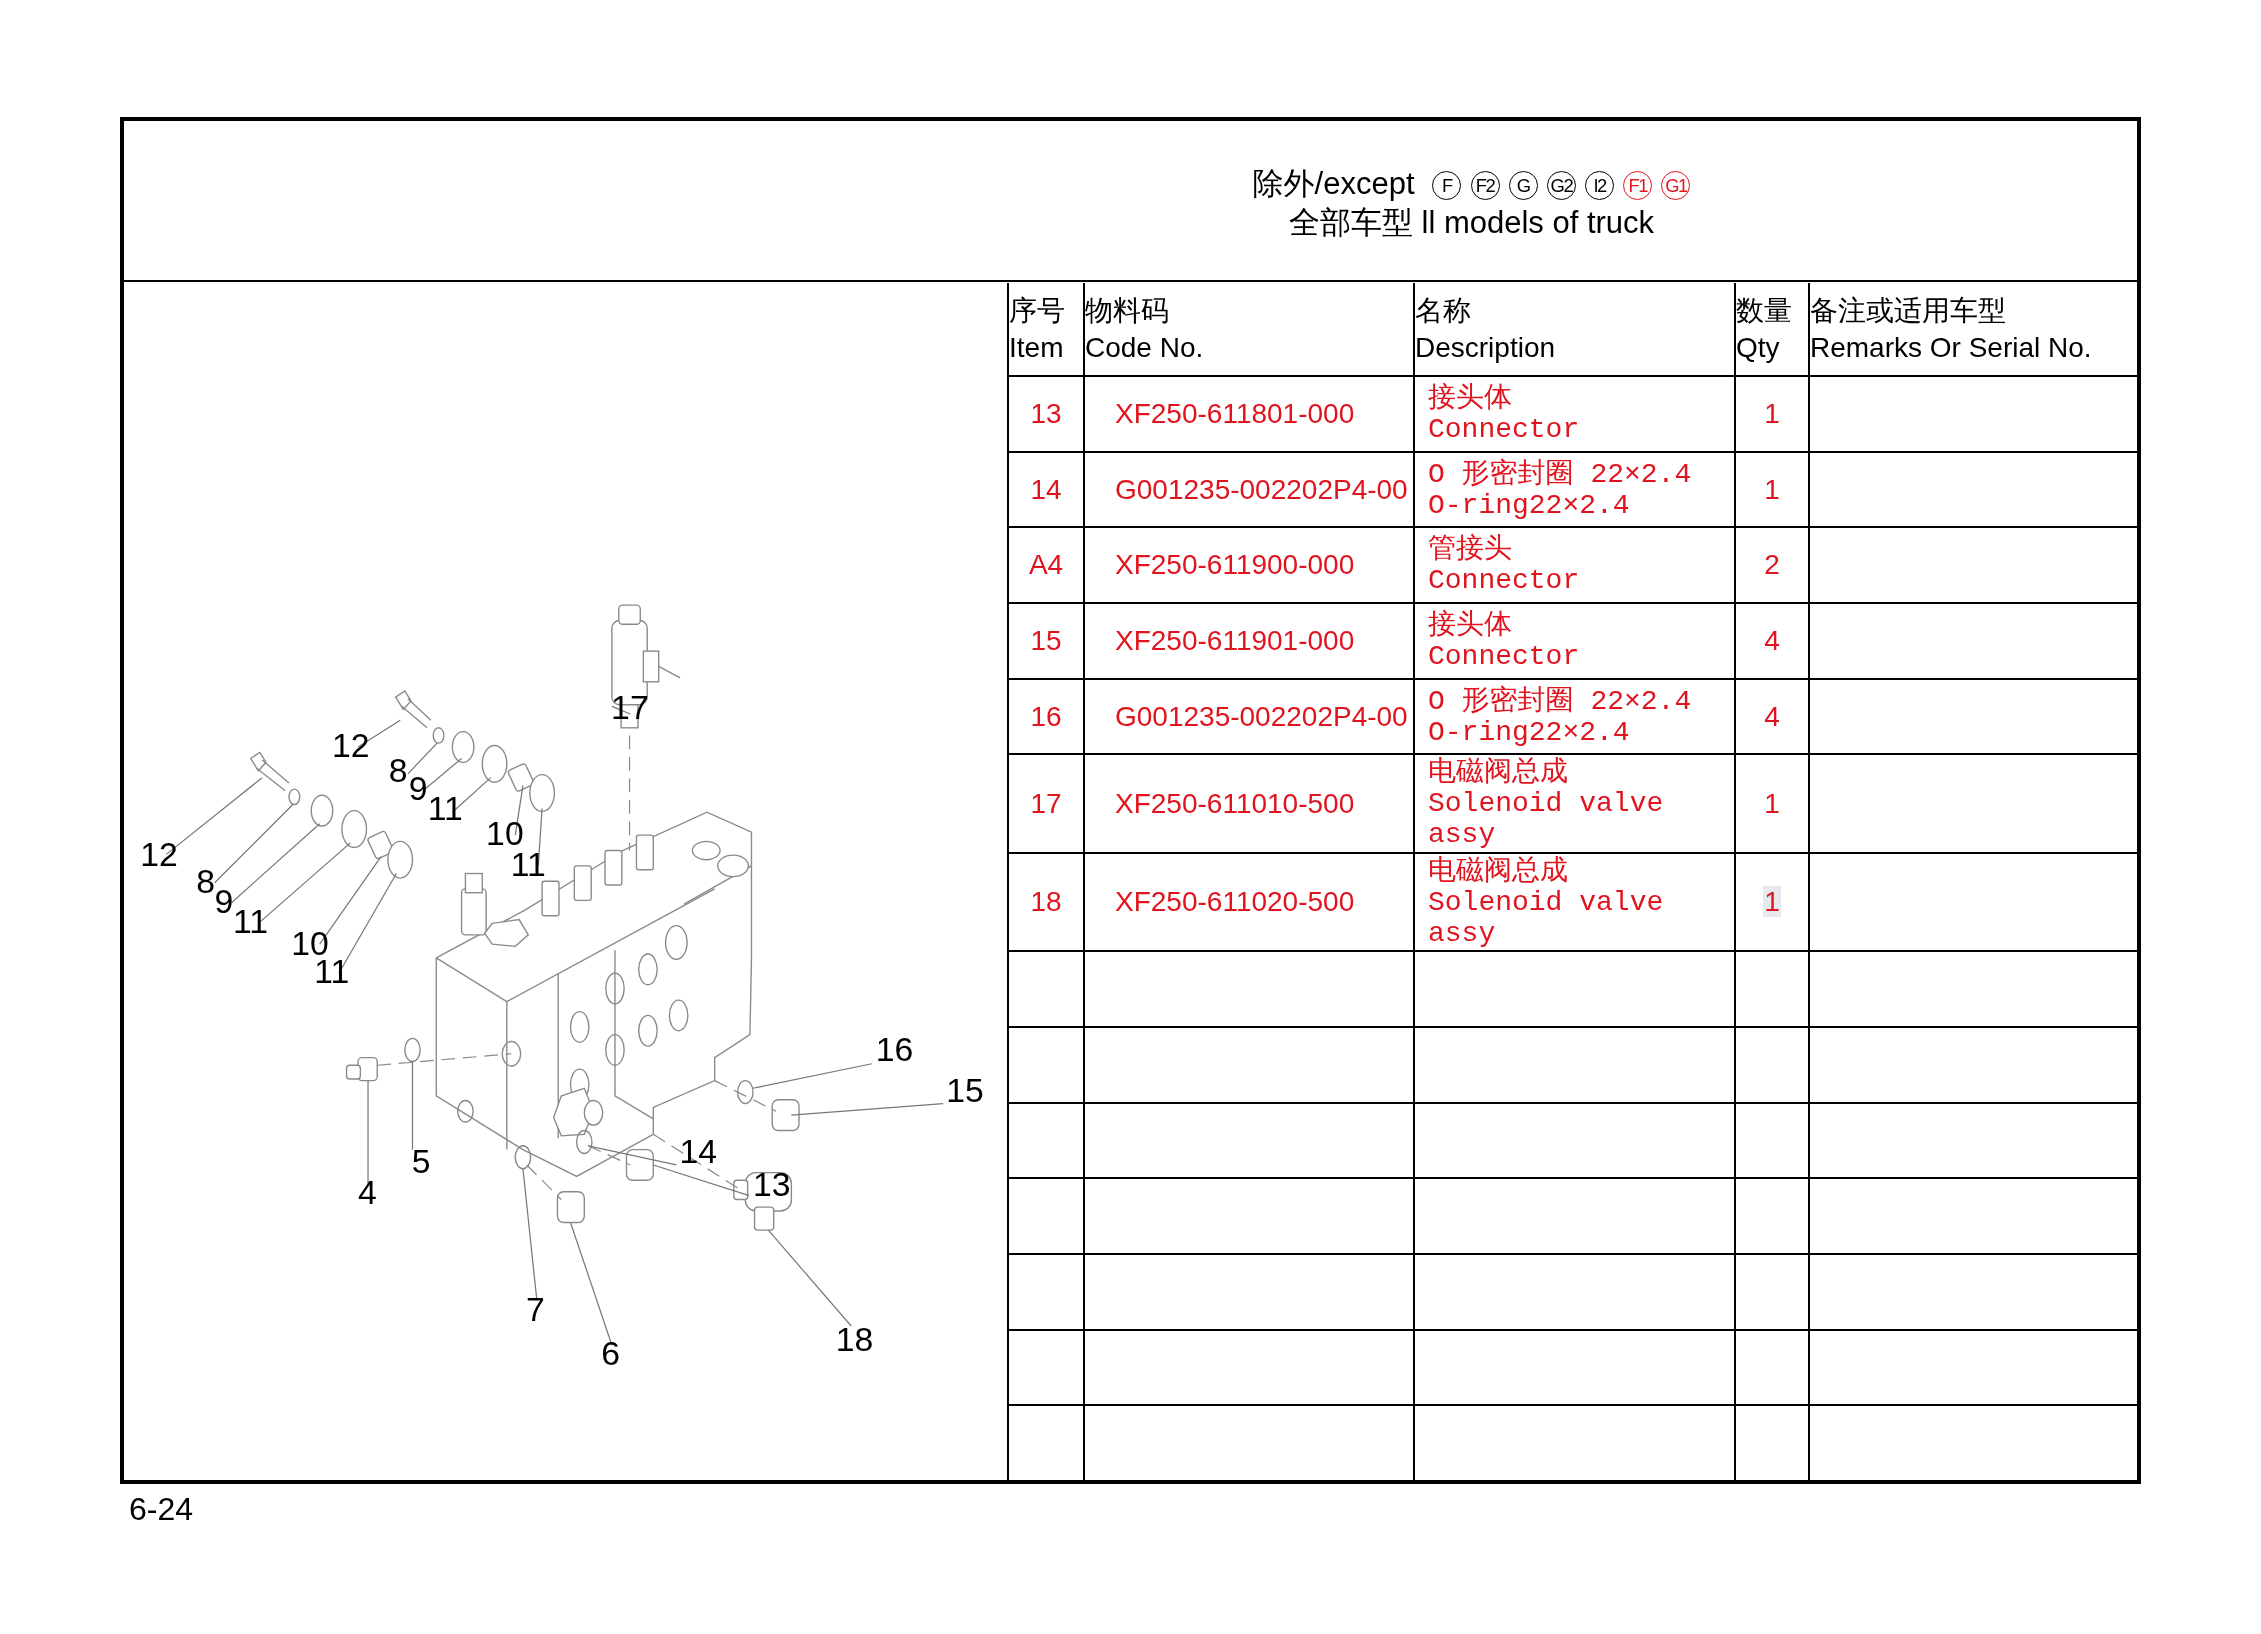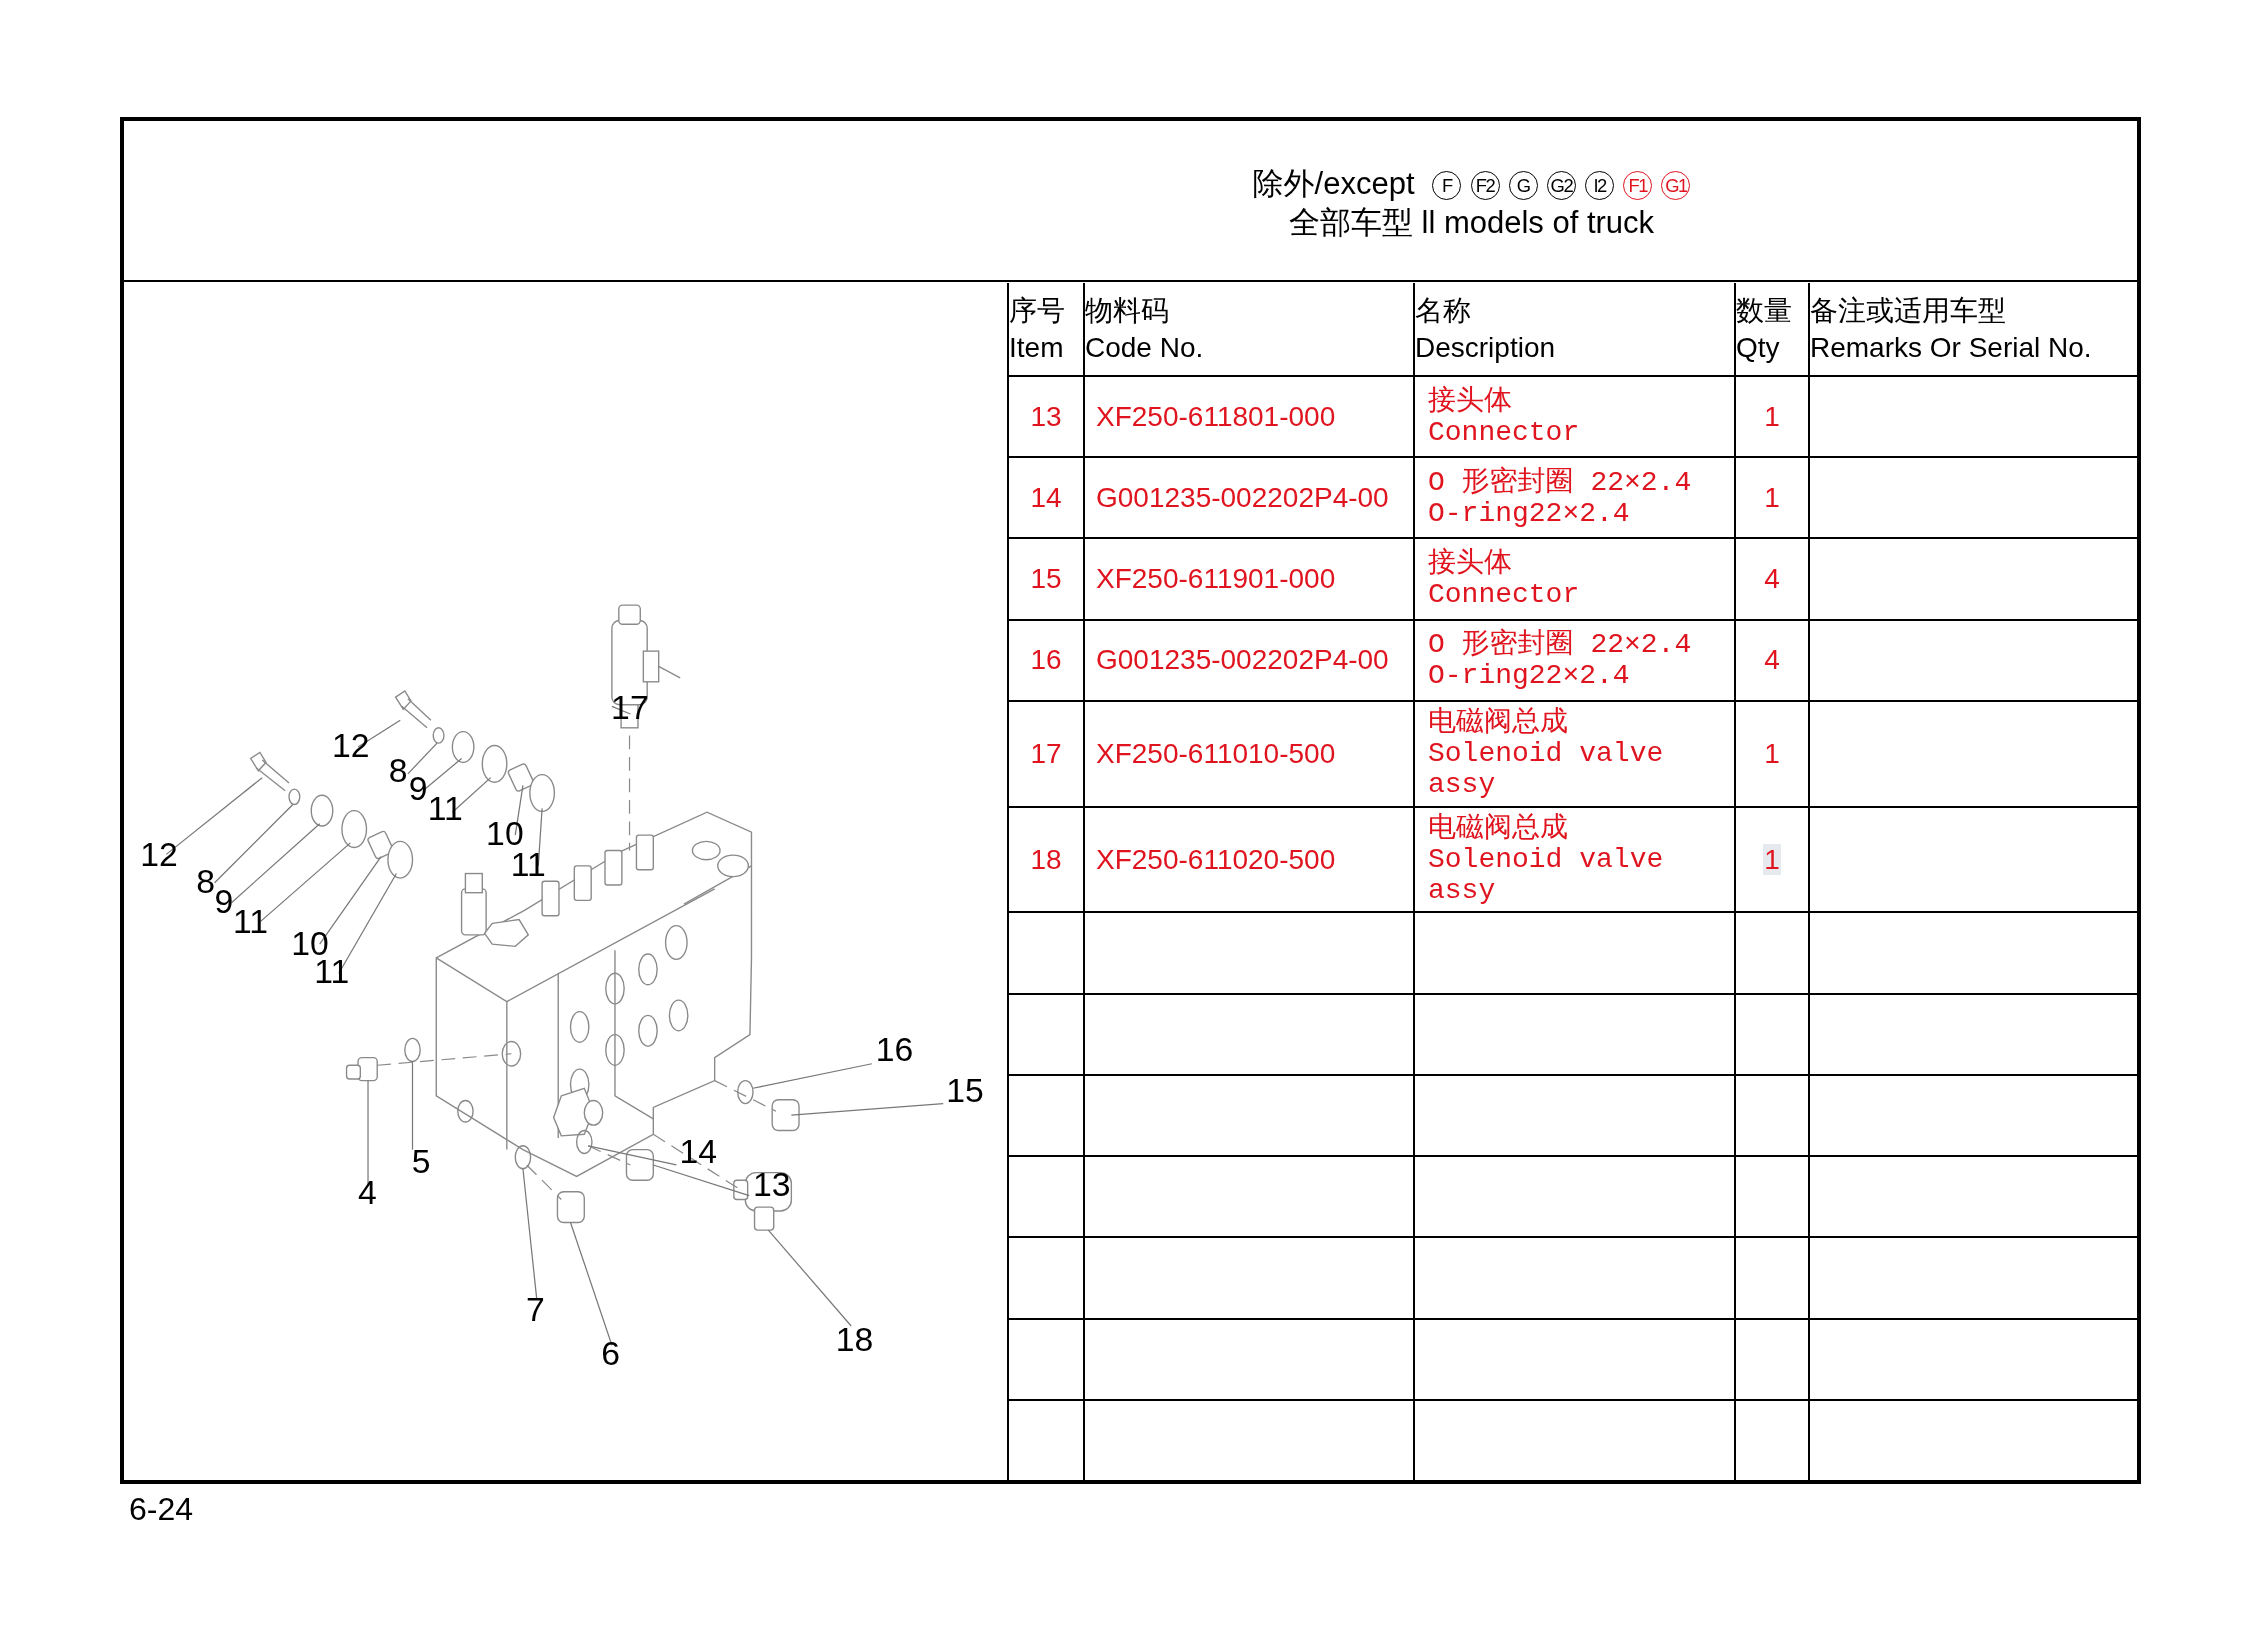--- a/index.html
+++ b/index.html
@@ -26,21 +26,21 @@
   .table-wrap { position:absolute; left:883px; top:162px; right:0; bottom:0; }
   table { border-collapse:collapse; width:100%; height:100%; table-layout:fixed; }
   td, th { border:2.3px solid #000; padding:0; font-weight:normal; }
   tr > :first-child { border-left:2.3px solid #000; }
   tr > :last-child { border-right:none; }
   tr:last-child > td { border-bottom:none; }
   tr:first-child > th { border-top:none; }
   th { font-size:28px; text-align:left; line-height:37px; height:92px; }
   td { height:71px; font-size:28px; color:#e0141e; }
   td.c-item { text-align:center; }
-  td.c-code { padding-left:11px; white-space:nowrap; }
+  td.c-code { padding-left:30px; white-space:nowrap; }
   td.c-desc { padding-left:13px; line-height:31px;font-family:Liberation Mono, monospace; }
   td.c-qty { text-align:center; }
   .qty-hl { background:#e6e9ee; padding:0 1.5px; }
   .page-num { position:absolute; left:129px; top:1491px; font-size:32px; }
   .callout { font-family:"Liberation Sans","DejaVu Sans",sans-serif; font-size:44px; fill:#000; }
   .ln { stroke:#8a8a8a; stroke-width:1.8; fill:none; }
   .ln-w { stroke:#8a8a8a; stroke-width:1.8; fill:#ffffff; }
   .leader { stroke:#777; stroke-width:1.6; fill:none; }
   .dash { stroke:#8a8a8a; stroke-width:1.6; fill:none; stroke-dasharray:18 10; }
 </style>
@@ -225,20 +225,27 @@
             <td class="c-remarks"></td>
           </tr>
           <tr>
             <td class="c-item">14</td>
             <td class="c-code">G001235-002202P4-00</td>
             <td class="c-desc"><span>O 形密封圈 22×2.4</span><br><span>O-ring22×2.4</span></td>
             <td class="c-qty"><span>1</span></td>
             <td class="c-remarks"></td>
           </tr>
           <tr>
+            <td class="c-item">A4</td>
+            <td class="c-code">XF250-611900-000</td>
+            <td class="c-desc"><span>管接头</span><br><span>Connector</span></td>
+            <td class="c-qty"><span>2</span></td>
+            <td class="c-remarks"></td>
+          </tr>
+          <tr>
             <td class="c-item">15</td>
             <td class="c-code">XF250-611901-000</td>
             <td class="c-desc"><span>接头体</span><br><span>Connector</span></td>
             <td class="c-qty"><span>4</span></td>
             <td class="c-remarks"></td>
           </tr>
           <tr>
             <td class="c-item">16</td>
             <td class="c-code">G001235-002202P4-00</td>
             <td class="c-desc"><span>O 形密封圈 22×2.4</span><br><span>O-ring22×2.4</span></td>

